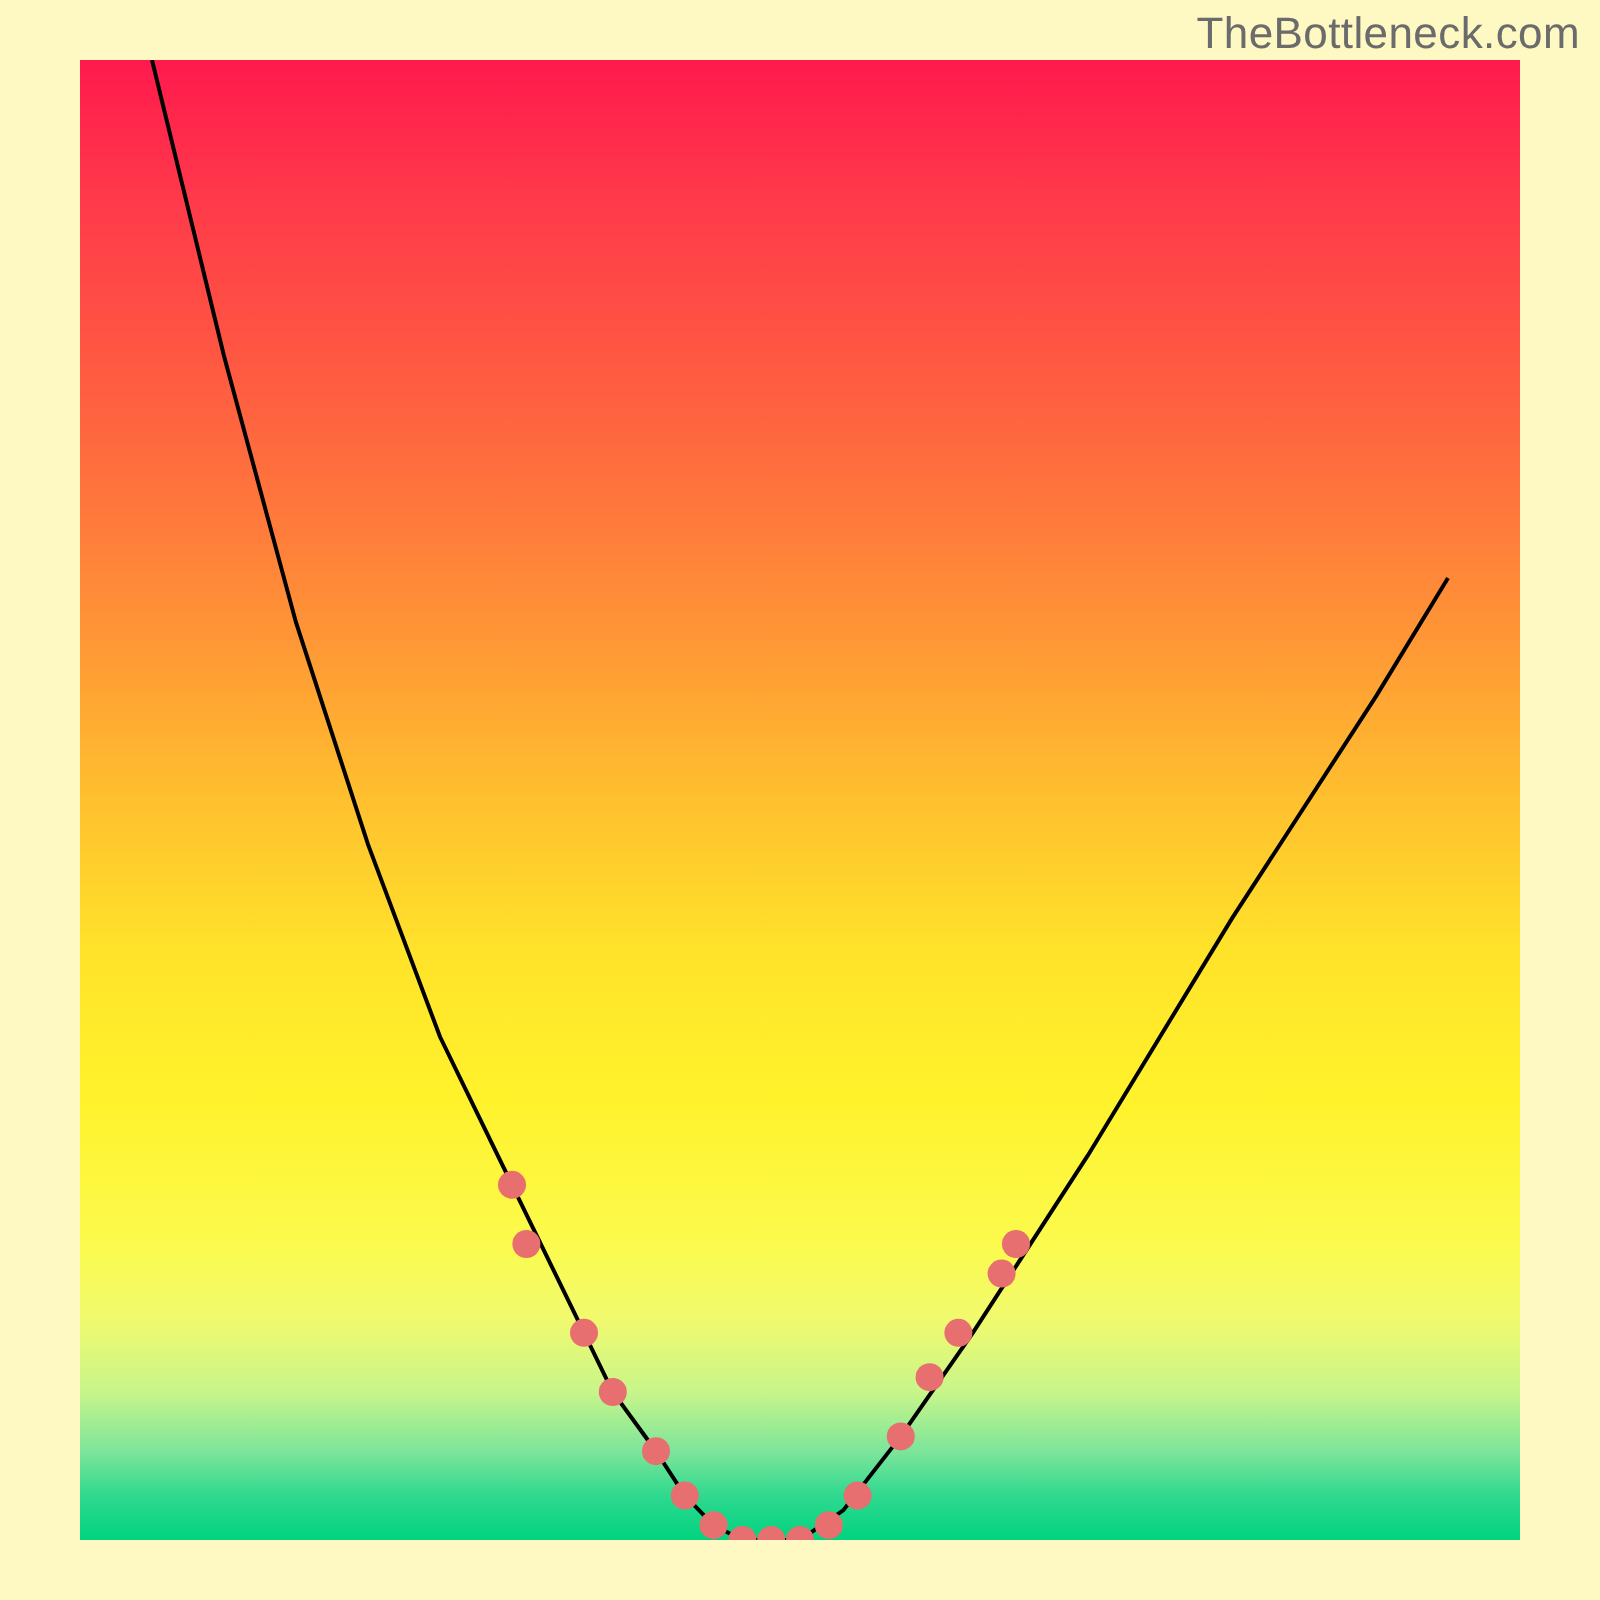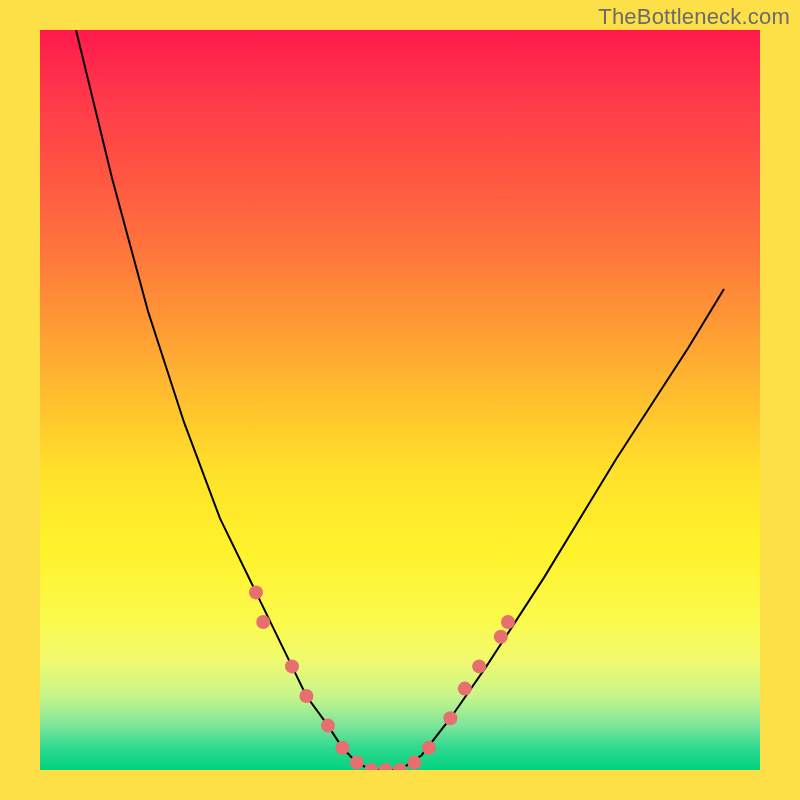--- a/index.html
+++ b/index.html
@@ -8,21 +8,21 @@
     width: 800px;
     height: 800px;
     overflow: hidden;
     background: #000;
     font-family: Arial, Helvetica, sans-serif;
   }
   .frame {
     position: relative;
     width: 800px;
     height: 800px;
-    background: #fde047;
+    background: #fef9c3;
   }
   .plot-area {
     position: absolute;
     left: 40px;
     top: 30px;
     width: 720px;
     height: 740px;
     background: linear-gradient(to bottom,
       #ff1a4d 0%,
       #ff3b4a 10%,

